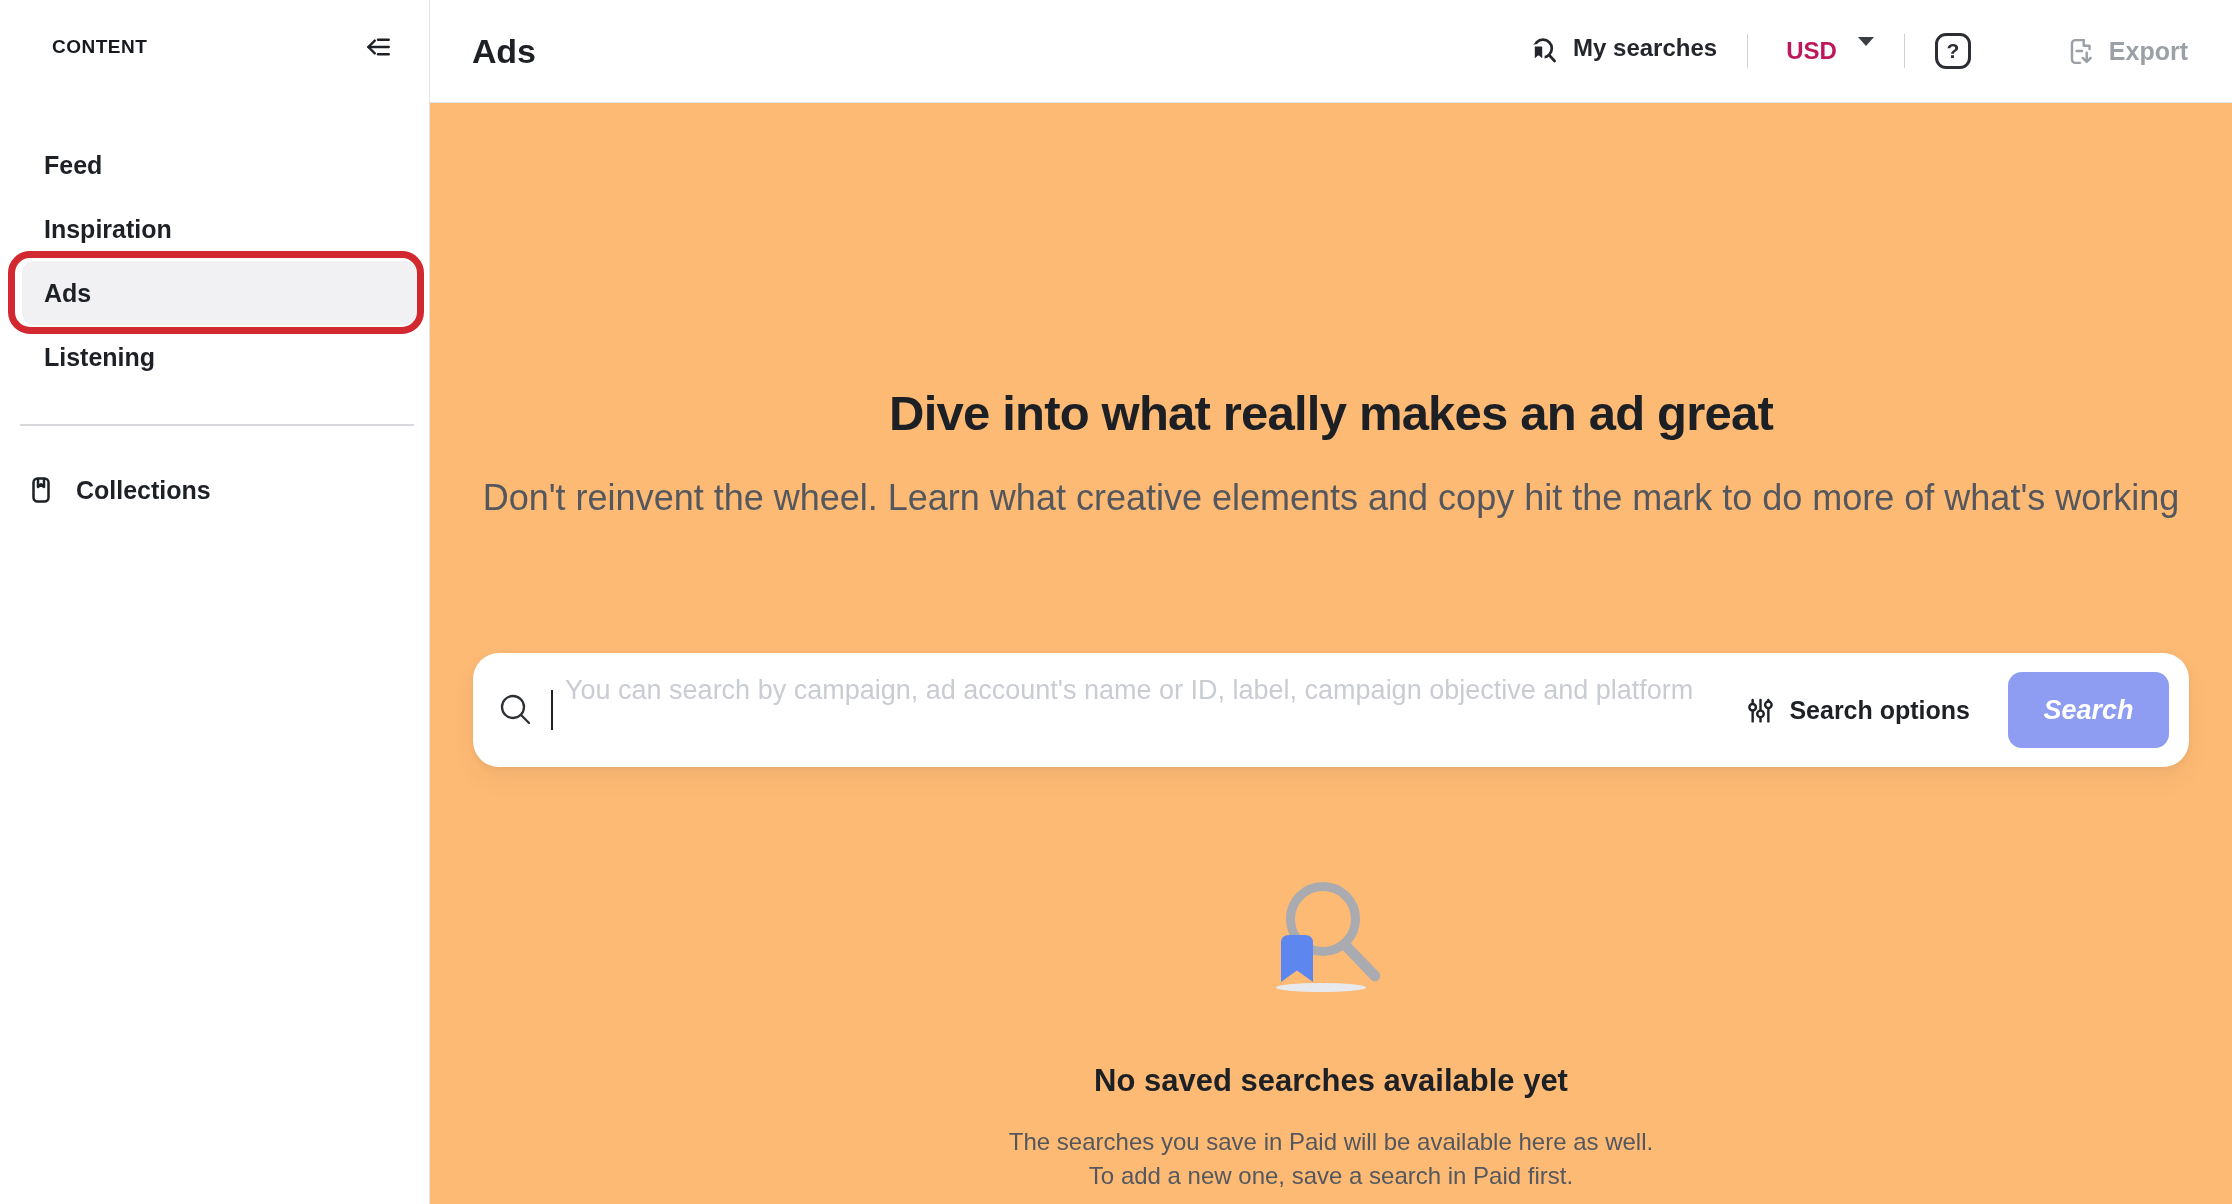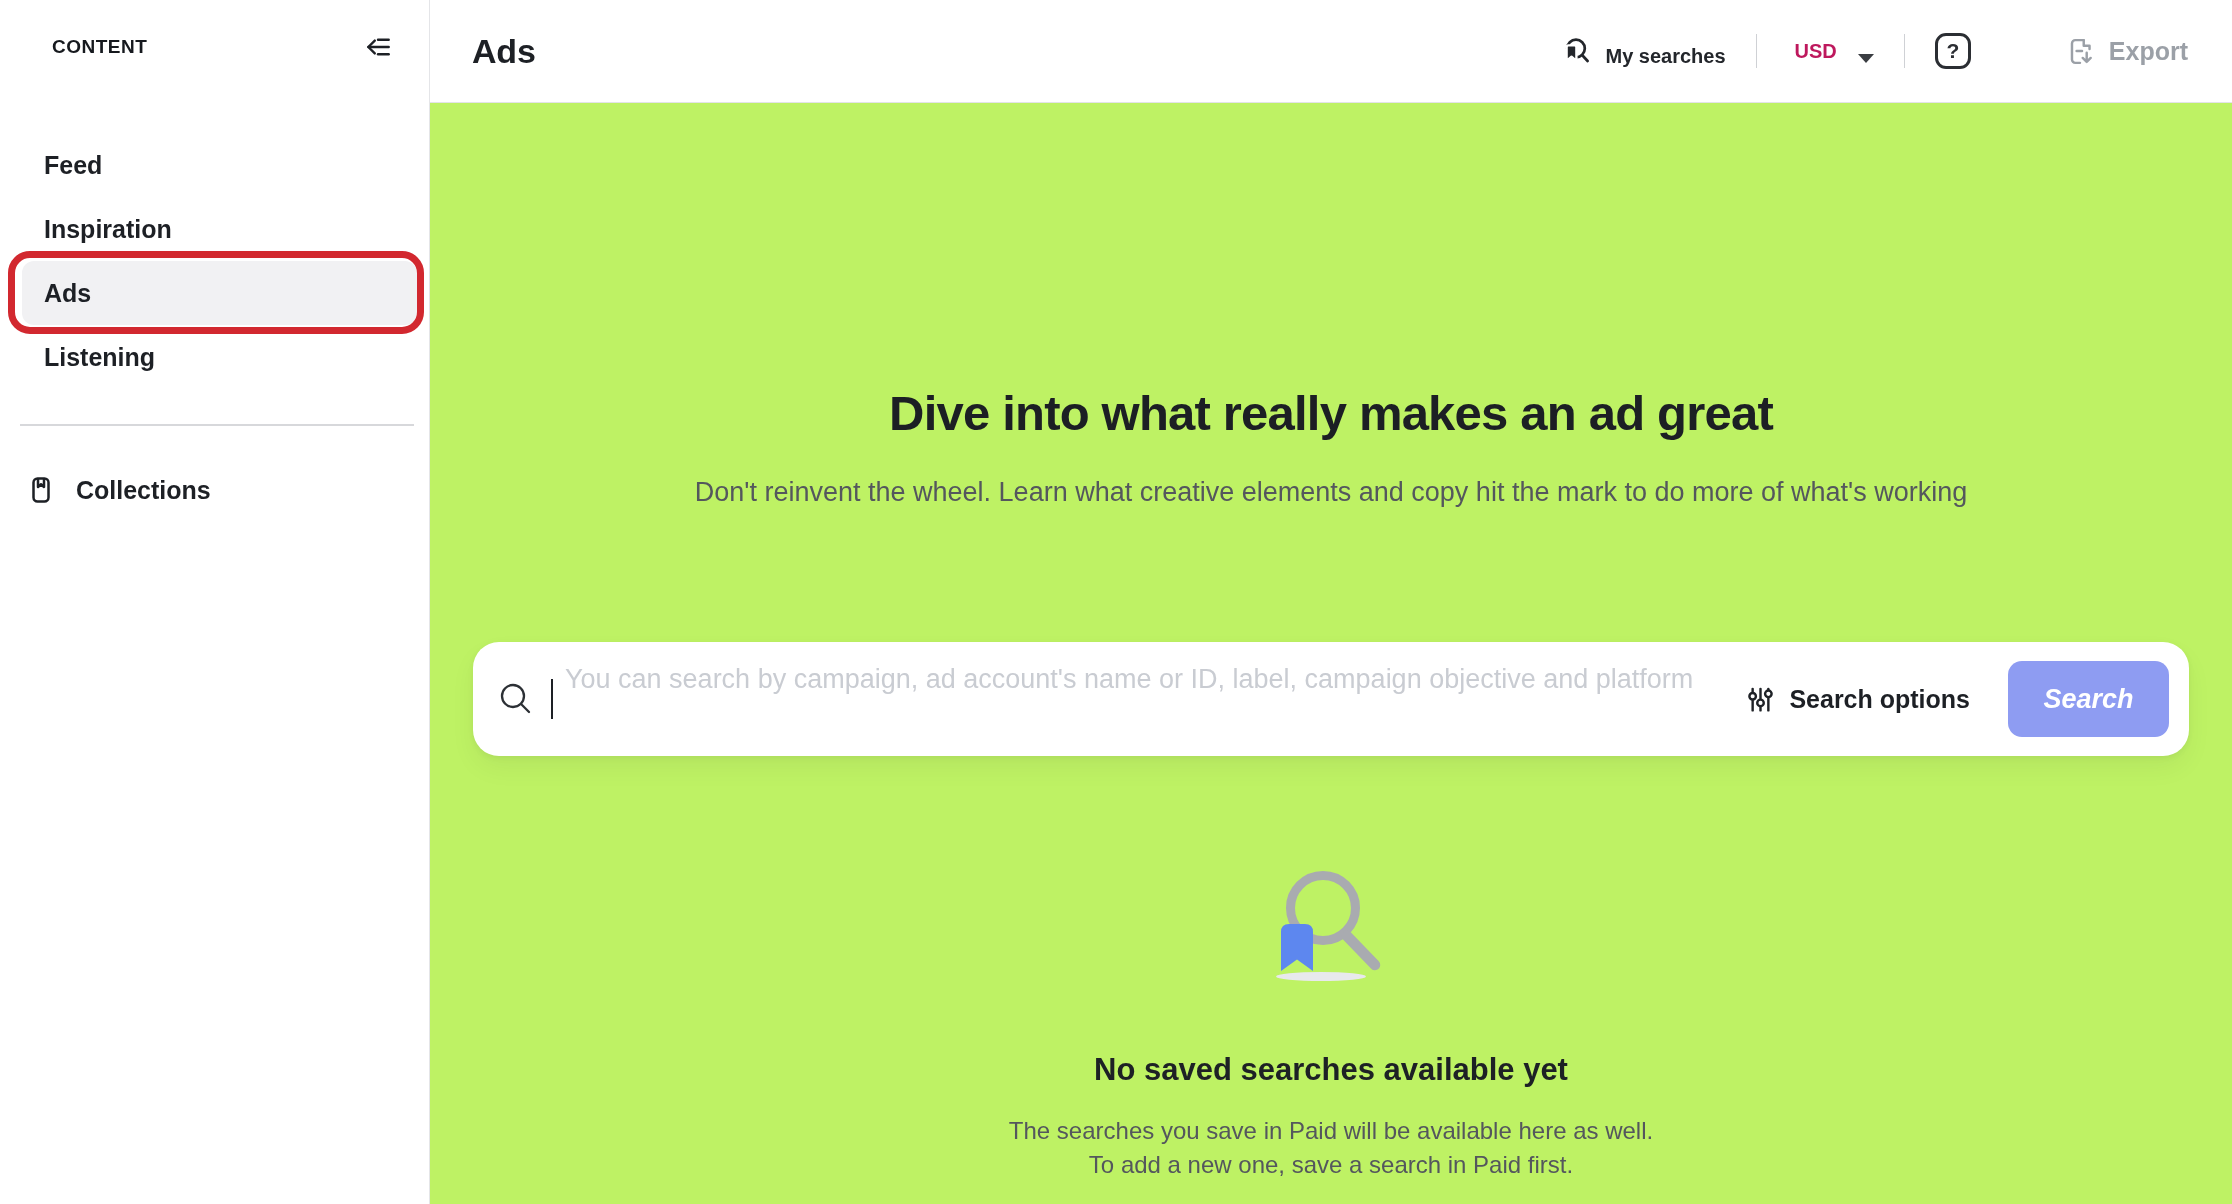--- a/index.html
+++ b/index.html
@@ -24,41 +24,41 @@
   .sidebar-divider{border:none;border-top:2px solid #d7d8db;margin:35px 15px 0 20px;}
   .collections-row{display:flex;align-items:center;gap:20px;margin:40px 15px 0 26px;height:48px;cursor:pointer;}
   .collections-label{font-size:25px;font-weight:700;color:#1d2025;}
 
   
   .main{flex:1;display:flex;flex-direction:column;min-width:0;}
   .topbar{height:103px;min-height:103px;background:#fff;border-bottom:1px solid #e3e4e7;
     display:flex;align-items:center;padding:0 44px 0 42px;box-sizing:border-box;}
   .page-title{font-size:34px;font-weight:700;letter-spacing:-.2px;color:#1d2025;margin:0;}
   .topbar-right{margin-left:auto;display:flex;align-items:center;}
-  .menu-btn{display:flex;align-items:flex-end;gap:13px;background:none;border:none;padding:0;cursor:pointer;
-    font-family:inherit;font-size:20px;font-weight:700;color:#23262b;}
+  .menu-btn{display:flex;align-items:flex-start;gap:13px;background:none;border:none;padding:0;cursor:pointer;
+    font-family:inherit;font-size:24px;font-weight:700;color:#23262b;}
   .vdiv{width:1px;height:34px;background:#cfd1d5;margin:0 30px;}
   .caret-down{width:0;height:0;border-left:8px solid transparent;border-right:8px solid transparent;
     border-top:9px solid #3a3d42;display:inline-block;}
   .usd-label{color:#be185d;margin-left:8px;}
   .help-btn{width:36px;height:36px;border:3px solid #2b2e33;border-radius:11px;background:none;cursor:pointer;
     font-family:inherit;font-size:21px;font-weight:700;color:#2b2e33;display:flex;align-items:center;justify-content:center;
     padding:0;margin-right:34px;}
   .perf-btn{display:flex;align-items:center;gap:13px;background:none;border:none;padding:0;cursor:pointer;
     font-family:inherit;font-size:25px;font-weight:700;}
   .perf-label{color:#6b6e74;}
   .perf-value{color:#1d2025;}
   .perf-caret{border-top-color:#6b6e74;margin-left:2px;}
   .export-btn{display:flex;align-items:center;gap:13px;background:none;border:none;padding:0;cursor:default;
     font-family:inherit;font-size:25px;font-weight:700;color:#9ba0a7;margin-left:60px;}
 
   
-  .content{flex:1;background:#bef264;display:flex;flex-direction:column;align-items:center;overflow:hidden;}
+  .content{flex:1;background:#fdba74;display:flex;flex-direction:column;align-items:center;overflow:hidden;}
   .hero-title{margin:282px 0 0;font-size:49px;font-weight:700;letter-spacing:-.8px;color:#1c1f24;}
-  .hero-sub{margin:36px 0 0;font-size:27px;font-weight:400;color:#54575d;}
+  .hero-sub{margin:36px 0 0;font-size:36px;font-weight:400;color:#54575d;}
 
   .search-bar{margin-top:134px;width:1716px;height:114px;background:#fff;border-radius:26px;
     display:flex;align-items:center;padding:0 20px 0 24px;box-sizing:border-box;
     box-shadow:0 2px 6px rgba(20,24,38,.05),0 12px 26px rgba(20,24,38,.05);}
   .text-cursor{width:2px;height:40px;background:#1d2025;margin-left:16px;flex:none;}
   .ph-clip{flex:1;max-width:1180px;height:62px;overflow:hidden;margin-left:12px;cursor:text;}
   .ph-text{margin-top:-9px;font-size:27px;line-height:40px;color:#c9ccd2;}
   .search-options{display:flex;align-items:center;gap:14px;background:none;border:none;padding:0;cursor:pointer;
     font-family:inherit;font-size:25px;font-weight:700;color:#1d2025;margin-left:auto;margin-right:38px;}
   .search-btn{width:161px;height:76px;background:#8e9cf2;color:#fff;font-family:inherit;font-size:27px;

